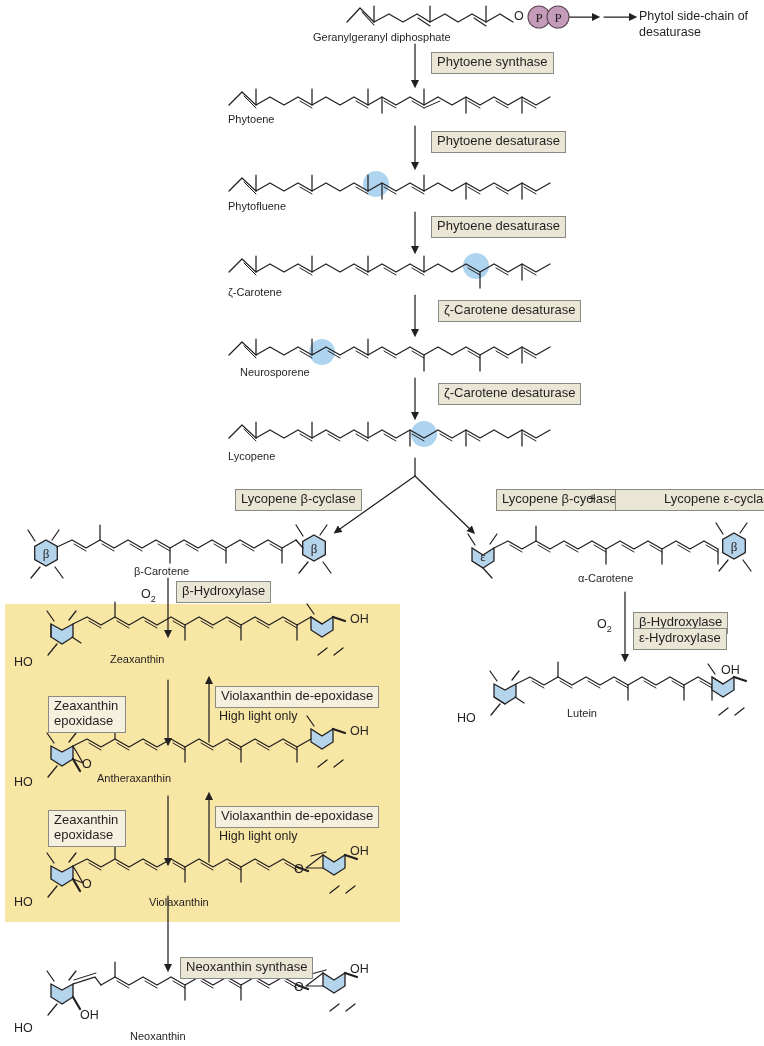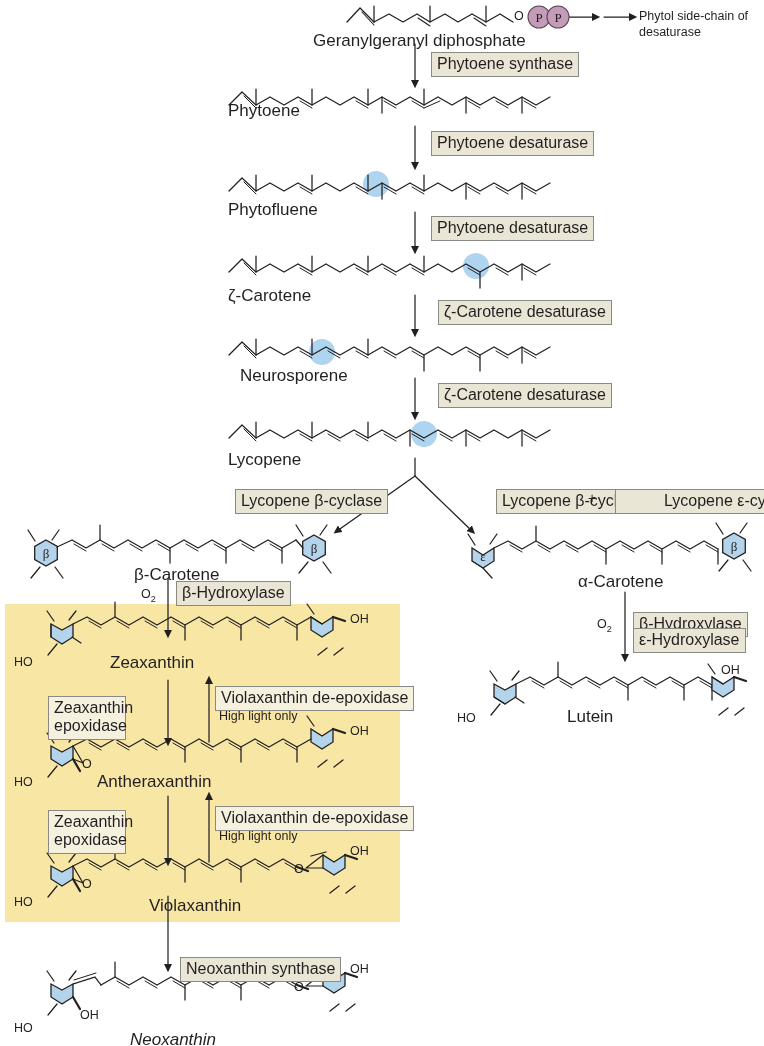--- a/index.html
+++ b/index.html
@@ -8,28 +8,28 @@
     width:764px;height:1046px;
     background:#ffffff;
     font-family:"Liberation Sans", sans-serif;
     position:relative;
     overflow:hidden;
     color:#1a1a1a;
   }
   #stage{position:absolute;left:0;top:0;width:764px;height:1046px;}
   .lbl{
     position:absolute;
-    font-size:17px;
+    font-size:11px;
     color:#231f20;
     white-space:nowrap;
     line-height:1.15;
   }
   .enz{
     position:absolute;
-    font-size:16px;
+    font-size:13px;
     color:#231f20;
     white-space:nowrap;
     background:#eae6d6;
     border:1px solid #8a8a84;
     padding:2px 5px 3px 5px;
     line-height:1.15;
     box-sizing:border-box;
   }
   .enz.onyellow{background:#f6f1df;border:1px solid #8a8a84;}
   .enz.two{padding:2px 5px 3px 5px;}
@@ -313,32 +313,32 @@
 
     <g font-family="Liberation Serif, serif" font-size="13" fill="#231f20" text-anchor="middle">
       <text x="46" y="558">β</text>
       <text x="314" y="553">β</text>
       <text x="483" y="561">ε</text>
       <text x="734" y="551">β</text>
     </g>
   </svg>
 
   <div class="lbl" style="left:313px;top:31px;">Geranylgeranyl diphosphate</div>
-  <div class="lbl" style="left:228px;top:101px;text-align:right;">Phytoene</div>
+  <div class="lbl" style="left:228px;top:113px;text-align:right;">Phytoene</div>
   <div class="lbl" style="left:228px;top:200px;">Phytofluene</div>
   <div class="lbl" style="left:228px;top:286px;">ζ-Carotene</div>
   <div class="lbl" style="left:228px;top:366px;margin-left:12px;">Neurosporene</div>
   <div class="lbl" style="left:228px;top:450px;">Lycopene</div>
   <div class="lbl" style="left:134px;top:565px;">β-Carotene</div>
   <div class="lbl" style="left:578px;top:572px;">α-Carotene</div>
   <div class="lbl" style="left:110px;top:653px;">Zeaxanthin</div>
   <div class="lbl" style="left:567px;top:707px;">Lutein</div>
   <div class="lbl" style="left:97px;top:772px;">Antheraxanthin</div>
   <div class="lbl" style="left:110px;top:896px;margin-left:39px;">Violaxanthin</div>
-  <div class="lbl" style="left:130px;top:1030px;font-style:italic;">Neoxanthin</div>
+  <div class="lbl" style="left:130px;top:1030px;">Neoxanthin</div>
 
   <div class="enz" style="left:431px;top:52px;">Phytoene synthase</div>
   <div class="enz" style="left:431px;top:131px;">Phytoene desaturase</div>
   <div class="enz" style="left:431px;top:216px;">Phytoene desaturase</div>
   <div class="enz" style="left:438px;top:300px;">ζ-Carotene desaturase</div>
   <div class="enz" style="left:438px;top:383px;">ζ-Carotene desaturase</div>
   <div class="enz" style="left:235px;top:489px;">Lycopene β-cyclase</div>
   <div class="enz" style="left:496px;top:489px;">Lycopene β-cyclase</div>
   <div class="enz" style="left:615px;top:489px;padding-left:48px;">Lycopene ε-cyclase</div>
   <div class="enz" style="left:176px;top:581px;">β-Hydroxylase</div>

